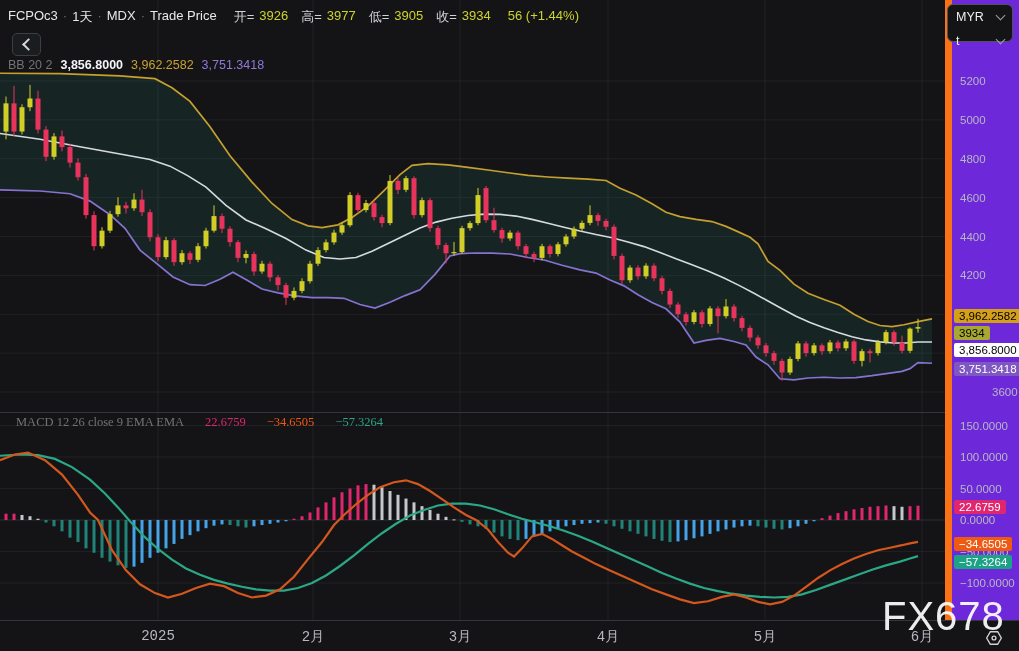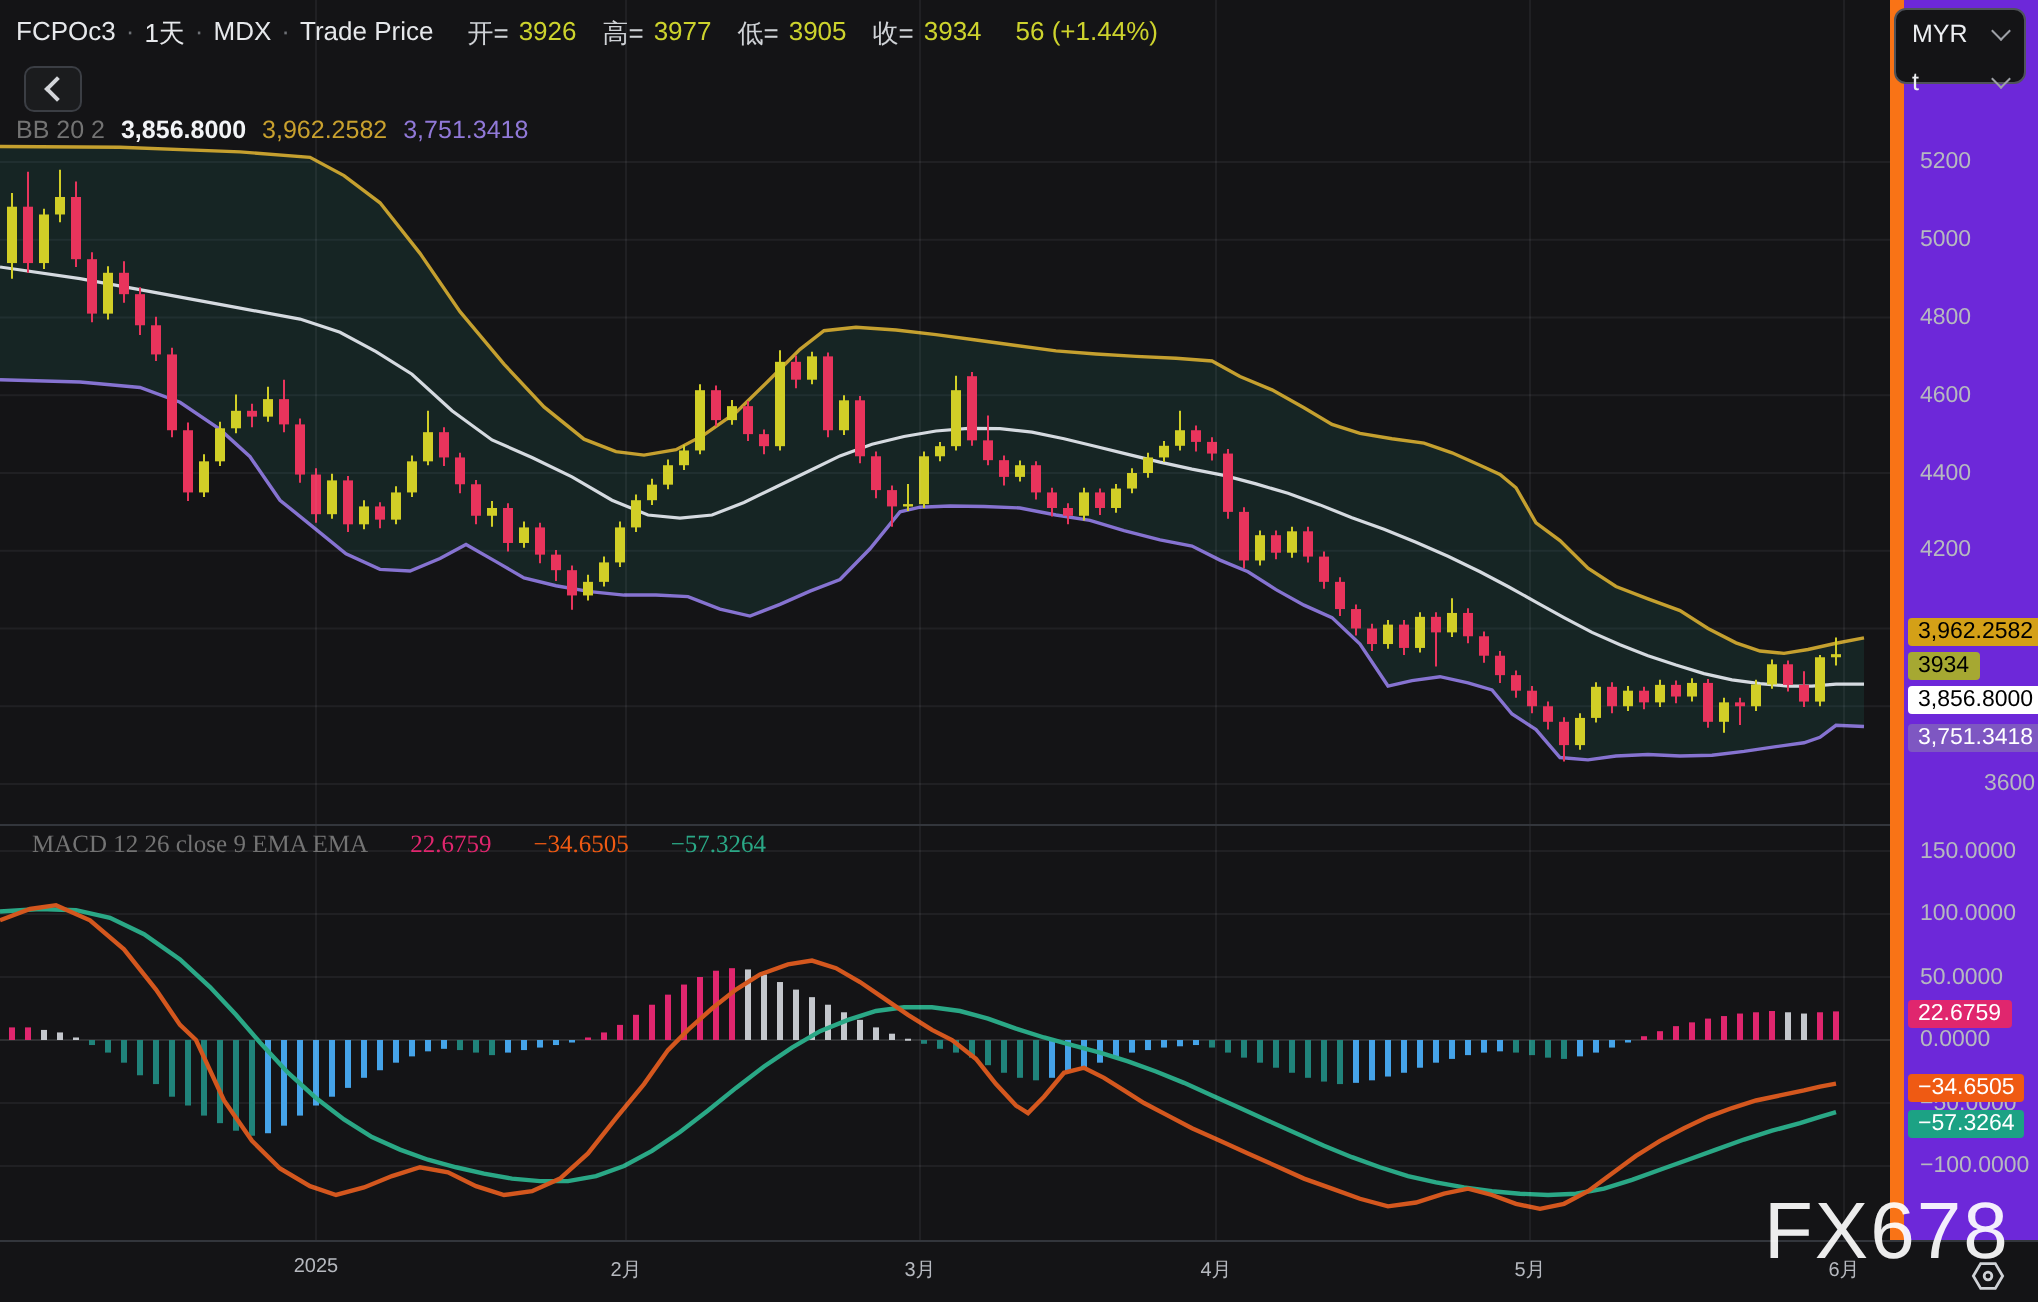--- a/index.html
+++ b/index.html
@@ -18,21 +18,21 @@
   #bb-legend{position:absolute;left:8px;top:58px;z-index:10;display:flex;gap:8px;font-size:12.5px;white-space:nowrap;}
   #macd-legend{position:absolute;left:16px;top:415px;z-index:10;display:flex;gap:21px;font-size:12.5px;white-space:nowrap;font-family:Liberation Serif, serif;}
   .gray{color:#737373;} .bold-w{color:#f2f4f7;font-weight:bold;} .gold{color:#c9a12e;} .purple{color:#9179d8;}
   .pink{color:#e0266e;} .orange{color:#ef5a13;} .teal{color:#2aa886;}
   
   #price-axis{position:absolute;left:945px;top:0;width:74px;height:620px;border-left:7px solid #f97316;z-index:5;background:#6d28d9;}
   .axis-tick{position:absolute;left:8px;transform:translateY(-50%);font-size:11.5px;color:#b6b9bf;}
   .axis-badge{position:absolute;left:2px;transform:translateY(-50%);font-size:11.5px;padding:1px 5px;border-radius:2px;
               white-space:nowrap;z-index:6;}
   #time-axis{position:absolute;left:0;top:620px;width:1019px;height:31px;border-top:1px solid #33363c;z-index:5;background:#141416;}
-  .time-tick{position:absolute;top:7px;transform:translateX(-50%);font-size:10px;color:#b6b9bf;}
+  .time-tick{position:absolute;top:7px;transform:translateX(-50%);font-size:14px;color:#b6b9bf;font-family:Liberation Mono, monospace;}
   #pane-sep{position:absolute;left:0;top:412px;width:1019px;height:1px;background:#33363c;z-index:4;}
   
   #symbol-toolbar{position:absolute;left:947px;top:4px;width:66px;height:38px;z-index:20;background:#141416;
                   border:1px solid #505archive358;border:1px solid #50535a;border-radius:6px;box-sizing:border-box;}
   .dd{height:24px;display:flex;align-items:center;justify-content:space-between;padding:0 8px;cursor:pointer;
       color:#eceef1;font-size:12.5px;}
   .chev-down{display:inline-block;width:6px;height:6px;border-right:1.6px solid #9da0a6;border-bottom:1.6px solid #9da0a6;
              transform:rotate(45deg);margin-top:-3px;}
   
   #watermark{position:absolute;left:882px;top:594px;z-index:30;font-size:40px;color:rgba(255,255,255,0.92);

